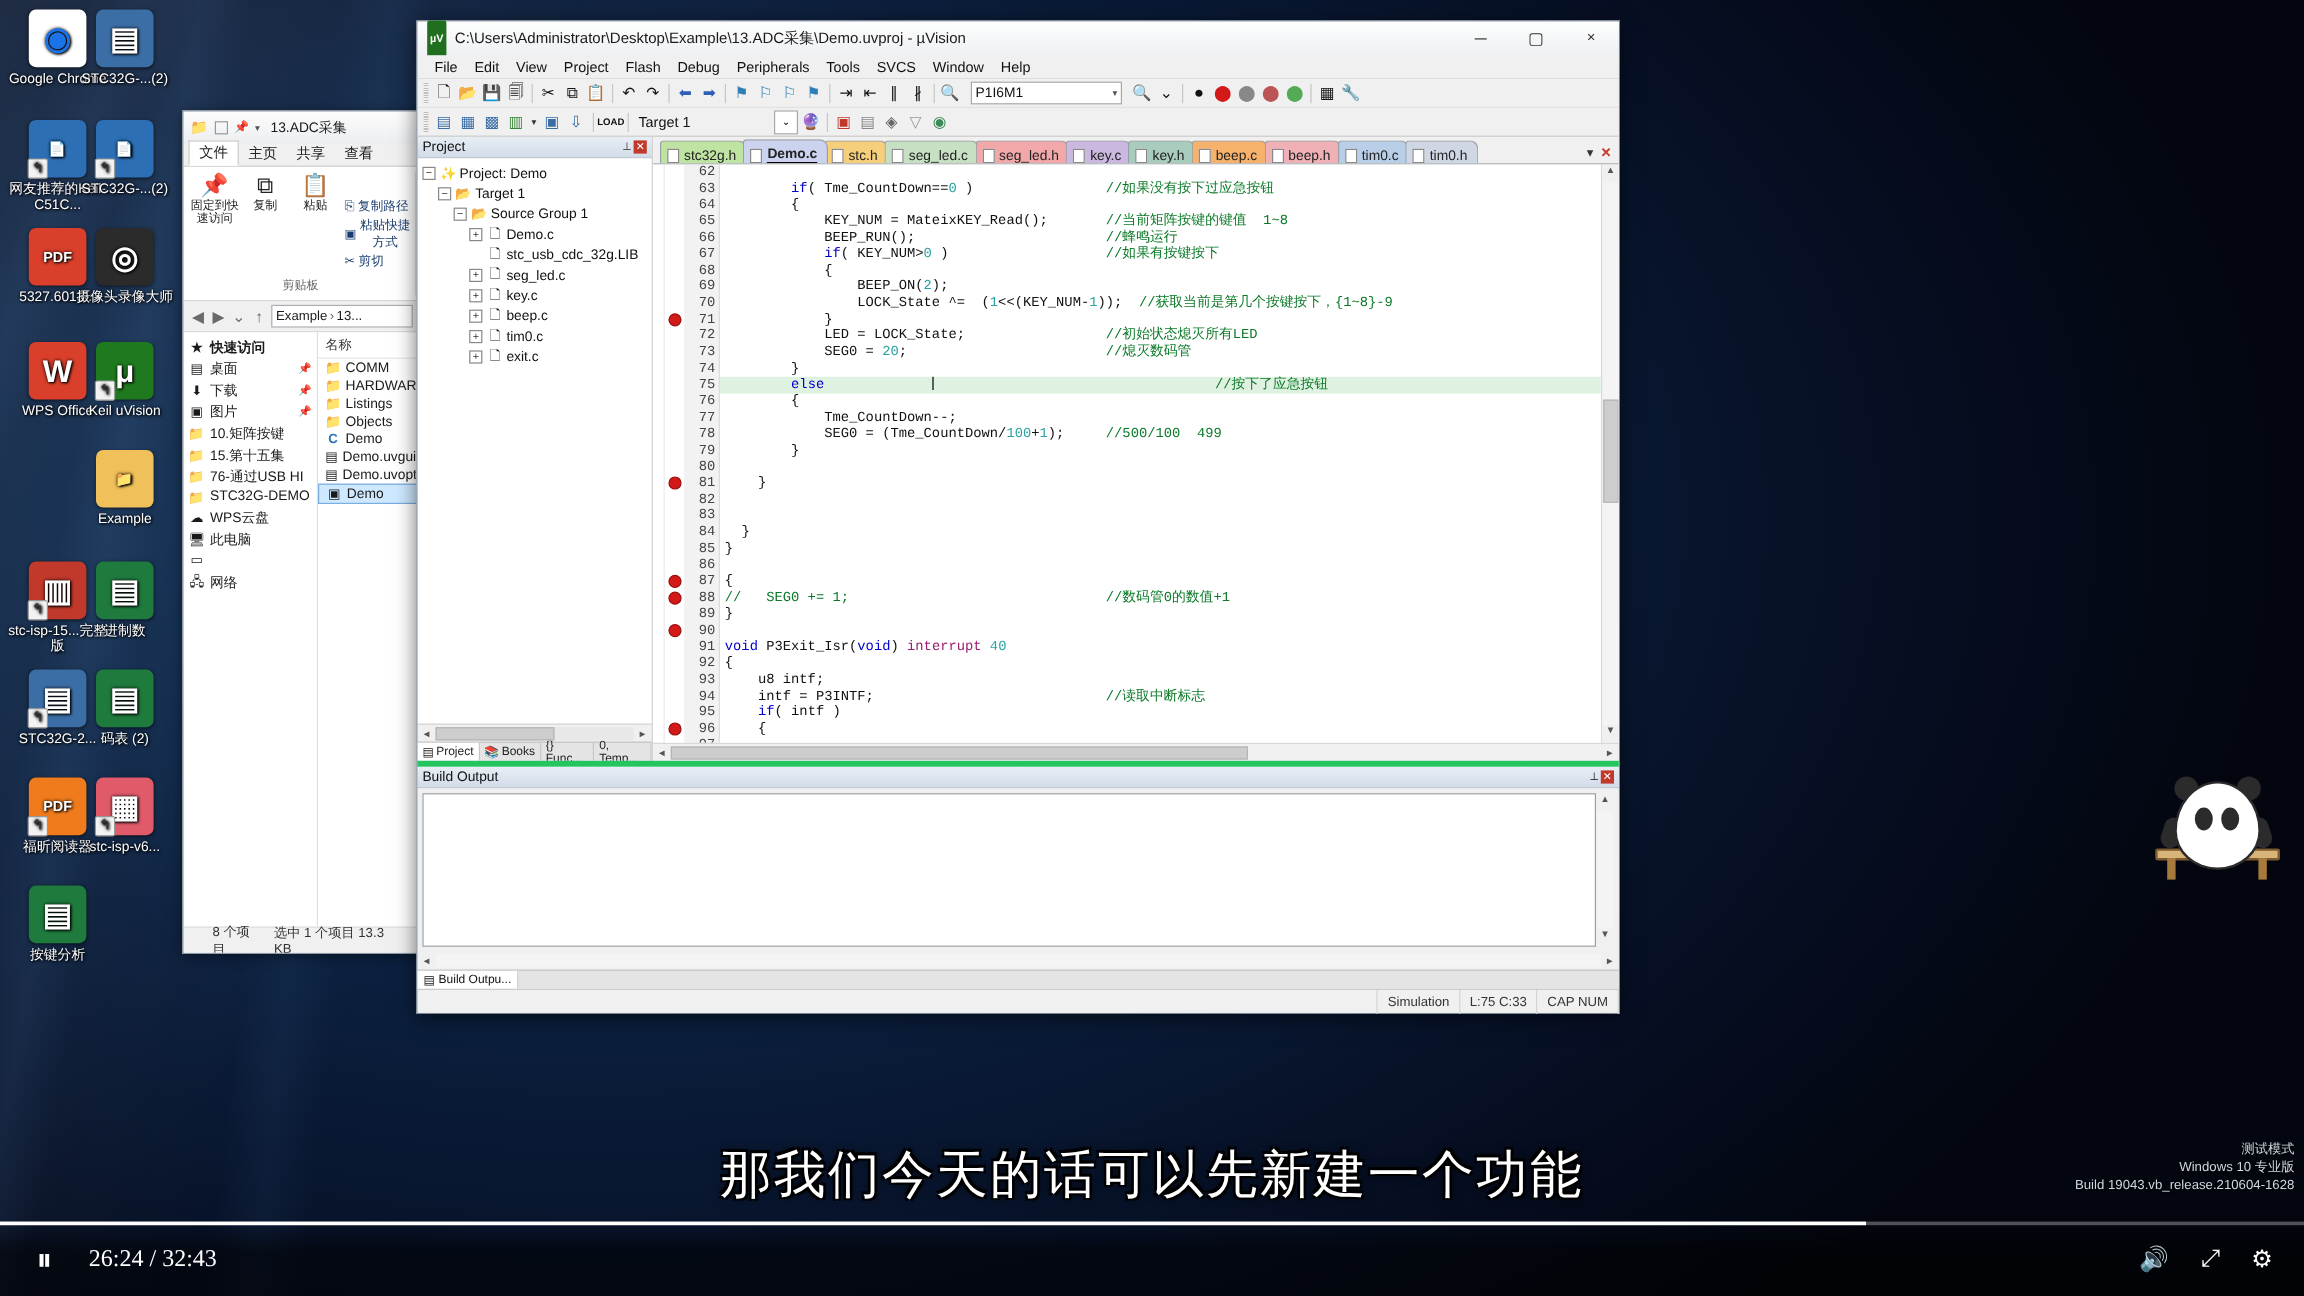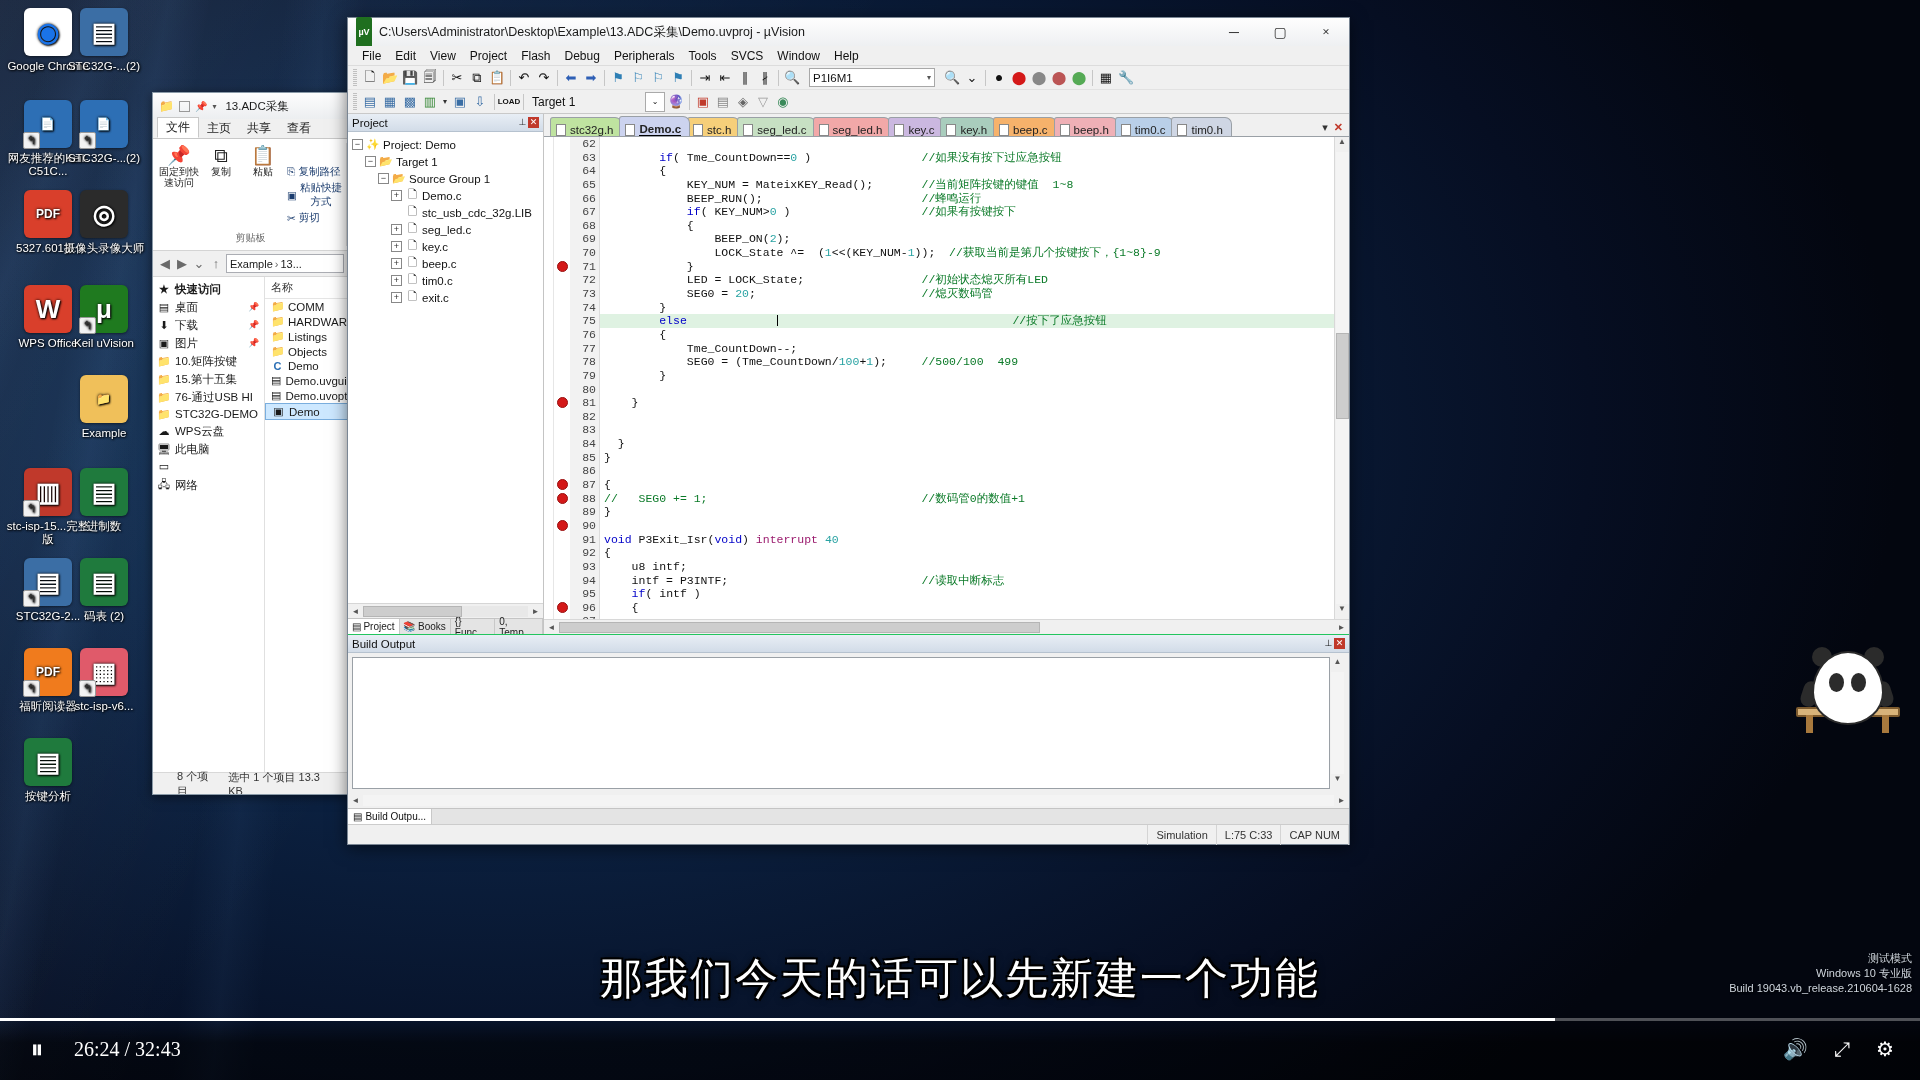--- a/index.html
+++ b/index.html
@@ -168,21 +168,21 @@
     display:flex;flex-direction:column;align-items:center;}
   #edvscroll .ar{height:15px;font-size:8px;color:#555;}
   #edvscroll .tk{flex:1;width:13px;background:#f4f4f4;position:relative;}
   #edvscroll .th{position:absolute;left:0;width:13px;background:#cdcdcd;border:1px solid #b5b5b5;}
   #edhscroll{height:15px;background:#f0f0f0;border-top:1px solid #d8d8d8;display:flex;align-items:center;}
   #edhscroll .ar{width:15px;text-align:center;font-size:8px;color:#555;}
   #edhscroll .bar{flex:1;height:11px;background:#f0f0f0;position:relative;}
   #edhscroll .bar i{position:absolute;left:0;height:11px;width:62%;background:#cdcdcd;border:1px solid #b5b5b5;}
 
   
-  #bo{height:190px;display:flex;flex-direction:column;border-top:1px solid #22c55e;}
+  #bo{height:190px;display:flex;flex-direction:column;border-top:5px solid #22c55e;}
   #bo-hdr{height:18px;display:flex;align-items:center;padding:0 4px;font-size:11.5px;
     background:linear-gradient(#e8eef5,#d2dce8);border-bottom:1px solid #b6c2cf;}
   #bo-hdr .ttl{flex:1;}
   #bo-hdr .pbtn{width:11px;height:11px;text-align:center;line-height:11px;font-size:9px;}
   #bo-hdr .pbtn.x{background:#c0392b;color:#fff;}
   #bo-body{flex:1;display:flex;background:#f0f0f0;padding:4px;}
   #bo-text{flex:1;background:#fff;border:1px solid #9aa0a6;overflow:hidden;
     font-family:"Liberation Mono", monospace;font-size:11px;padding:2px 4px;}
   #bo-vs{width:15px;background:#f0f0f0;display:flex;flex-direction:column;align-items:center;}
   #bo-vs .ar{height:15px;font-size:8px;color:#555;}

